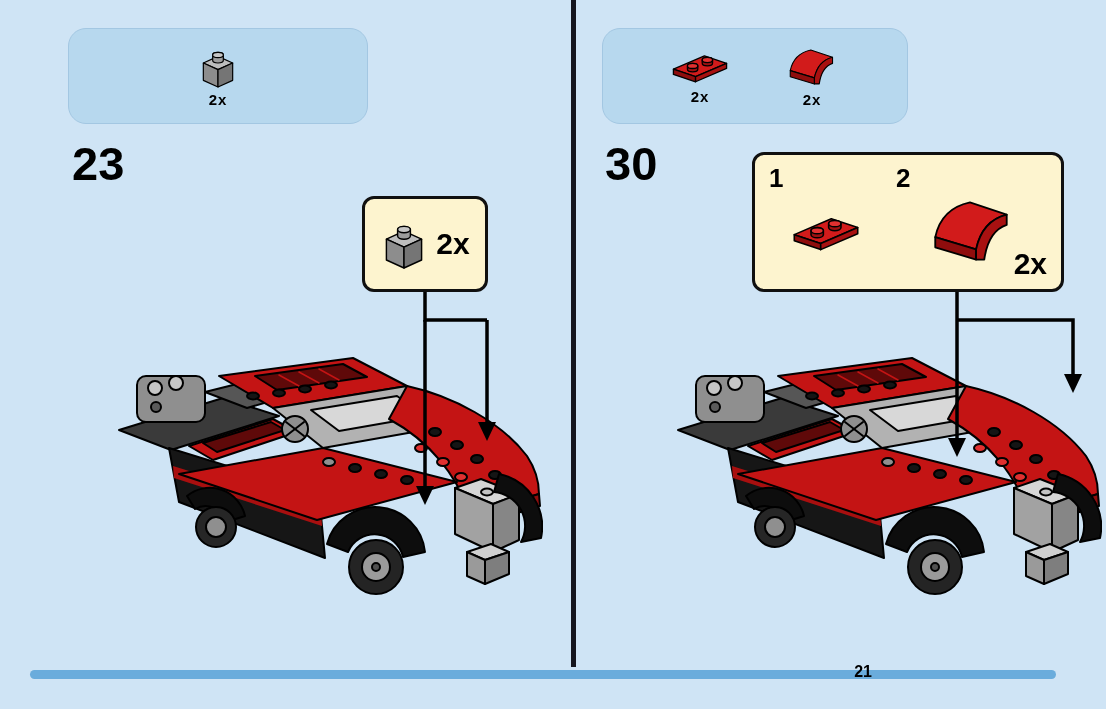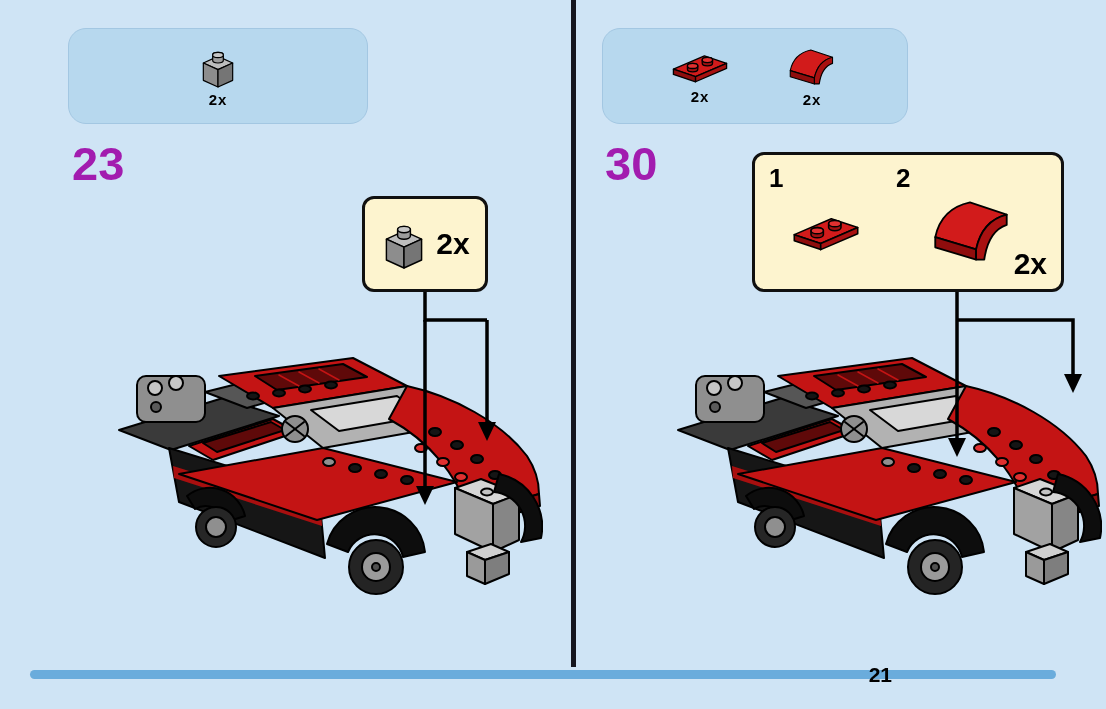--- a/index.html
+++ b/index.html
@@ -12,21 +12,21 @@
 
   .parts-box {
     position:absolute; background:#b7d8ee; border:1px solid #a3c7e2;
     border-radius:18px; display:flex; align-items:center; justify-content:center; gap:52px;
   }
   .pb-23 { left:68px; top:28px; width:300px; height:96px; }
   .pb-24 { left:602px; top:28px; width:306px; height:96px; }
   .part { display:flex; flex-direction:column; align-items:center; gap:2px; }
   .count-sm { font-size:15px; font-weight:bold; color:#000; letter-spacing:1px; }
 
-  .step-number { position:absolute; font-size:47px; font-weight:bold; color:#a21caf; }
+  .step-number { position:absolute; font-size:47px; font-weight:bold; color:#000000; }
   .sn-23 { left:72px; top:136px; }
   .sn-24 { left:605px; top:136px; }
 
   .callout {
     position:absolute; background:#fdf4cf; border:3px solid #101010; border-radius:12px;
   }
   .co-23 { left:362px; top:196px; width:126px; height:96px;
            display:flex; align-items:center; justify-content:center; gap:8px; }
   .co-24 { left:752px; top:152px; width:312px; height:140px; }
   .count-lg { font-size:30px; font-weight:bold; color:#000; }
@@ -46,21 +46,21 @@
   .car-23 { left:103px; top:346px; }
   .car-24 { left:662px; top:346px; }
 
   .arrows { position:absolute; z-index:2; }
   .ar-23 { left:368px; top:290px; width:135px; height:235px; }
   .ar-24 { left:898px; top:290px; width:190px; height:175px; }
 
   .divider { position:absolute; left:571px; top:0; width:5px; height:667px; background:#15151e; }
   .progress-bar { position:absolute; left:30px; top:670px; width:1026px; height:9px;
                   border-radius:5px; background:#6aacdc; }
-  .page-number { position:absolute; right:8px; top:663px; font-size:21px; font-weight:bold; color:#000; }
+  .page-number { position:absolute; right:28px; top:663px; font-size:16px; font-weight:bold; color:#000; }
 </style>
 </head>
 <body>
 
 <svg style="position:absolute;width:0;height:0" aria-hidden="true">
   <defs>
     <symbol id="sym-brick" viewBox="0 0 60 64">
       <g stroke="#000" stroke-width="1.8" stroke-linejoin="round">
         <polygon points="8,26 30,16 52,26 30,36" fill="#bdbdbd"></polygon>
         <path d="M22,14 a8,4 0 0 1 16,0 V22 a8,4 0 0 1 -16,0 Z" fill="#9d9d9d"></path>

